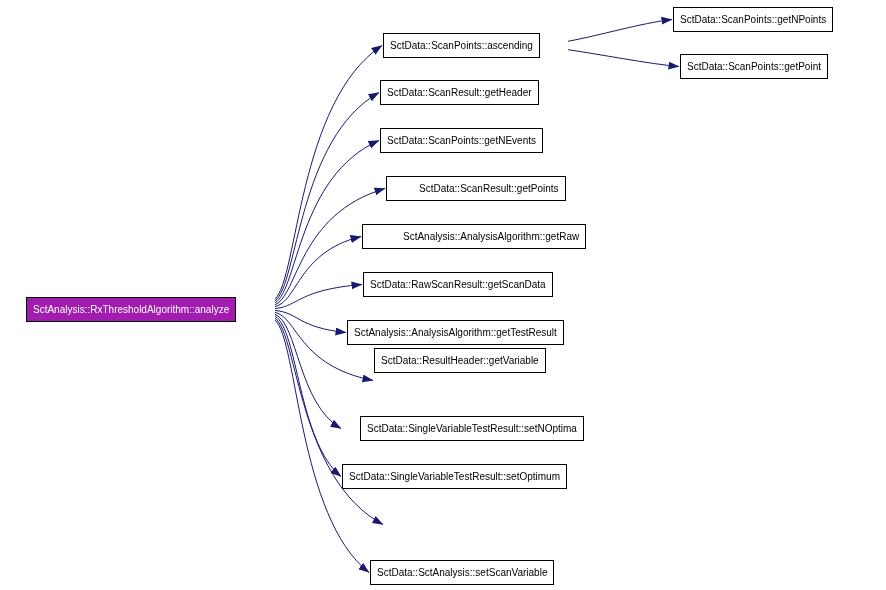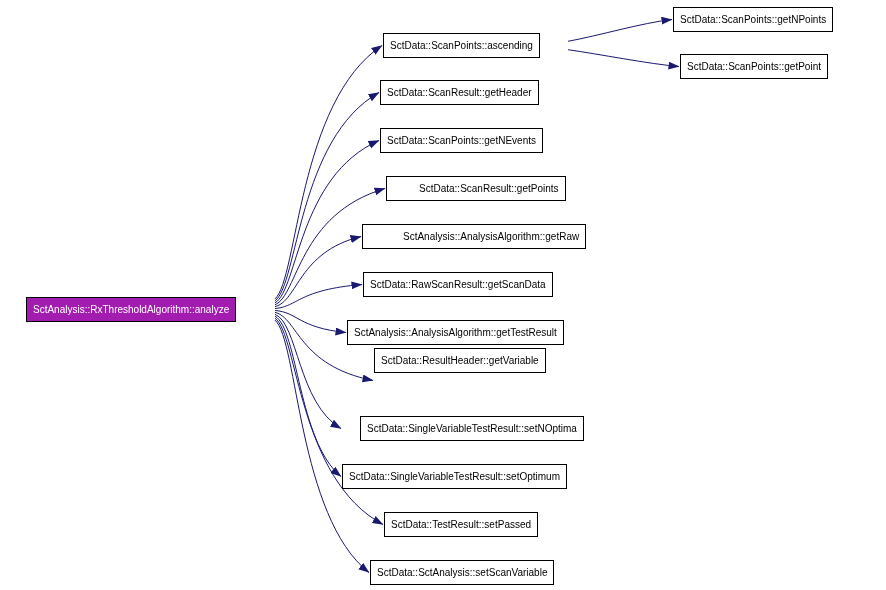--- a/index.html
+++ b/index.html
@@ -70,17 +70,16 @@
     <div class="node" style="left: 383px; top: 33px;">SctData::ScanPoints::ascending</div>
     <div class="node" style="left: 380px; top: 80px;">SctData::ScanResult::getHeader</div>
     <div class="node" style="left: 380px; top: 128px;">SctData::ScanPoints::getNEvents</div>
     <div class="node" style="left: 386px; top: 176px; padding-left: 32px;">SctData::ScanResult::getPoints</div>
     <div class="node" style="left: 362px; top: 224px; padding-left: 40px;">SctAnalysis::AnalysisAlgorithm::getRaw</div>
     <div class="node" style="left: 363px; top: 272px;">SctData::RawScanResult::getScanData</div>
     <div class="node" style="left: 347px; top: 320px;">SctAnalysis::AnalysisAlgorithm::getTestResult</div>
     <div class="node" style="left: 374px; top: 348px;">SctData::ResultHeader::getVariable</div>
     <div class="node" style="left: 342px; top: 416px; margin-left: 18px;">SctData::SingleVariableTestResult::setNOptima</div>
     <div class="node" style="left: 342px; top: 464px;">SctData::SingleVariableTestResult::setOptimum</div>
-    <div class="node" style="left: 384px; top: 512px;">SctData::TestResult::setPassed</div>
     <div class="node" style="left: 370px; top: 560px;">SctData::SctAnalysis::setScanVariable</div>
     <div class="node" style="left: 673px; top: 7px;">SctData::ScanPoints::getNPoints</div>
     <div class="node" style="left: 680px; top: 54px;">SctData::ScanPoints::getPoint</div>
   </div>
 
 </body></html>

